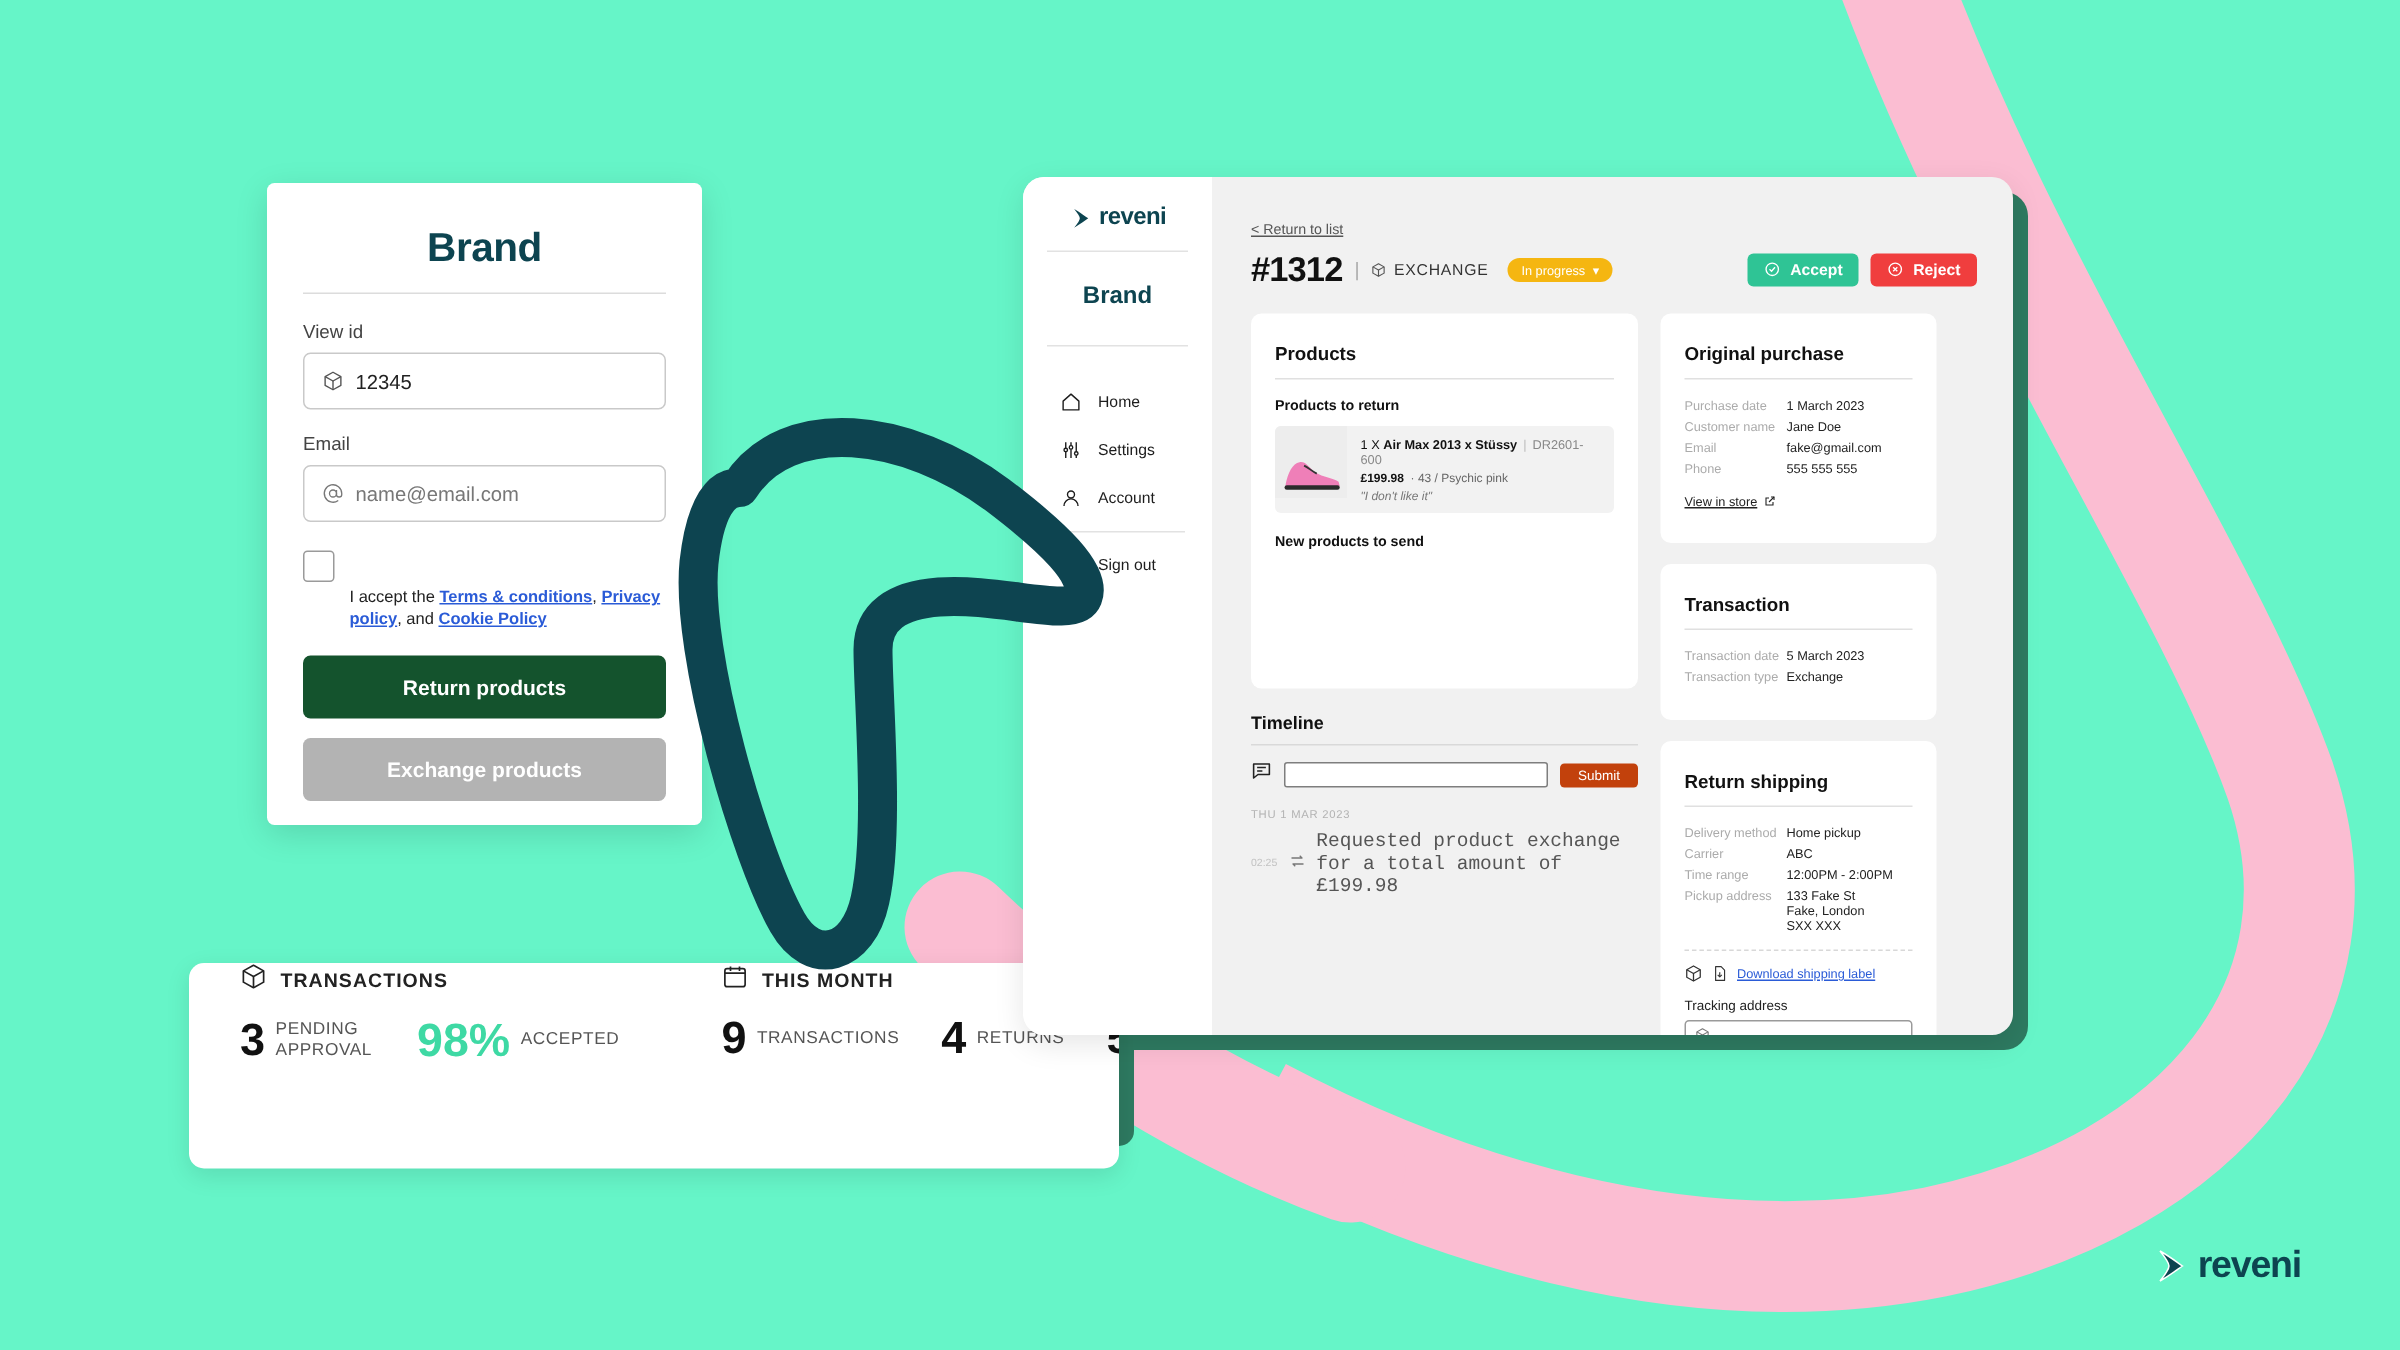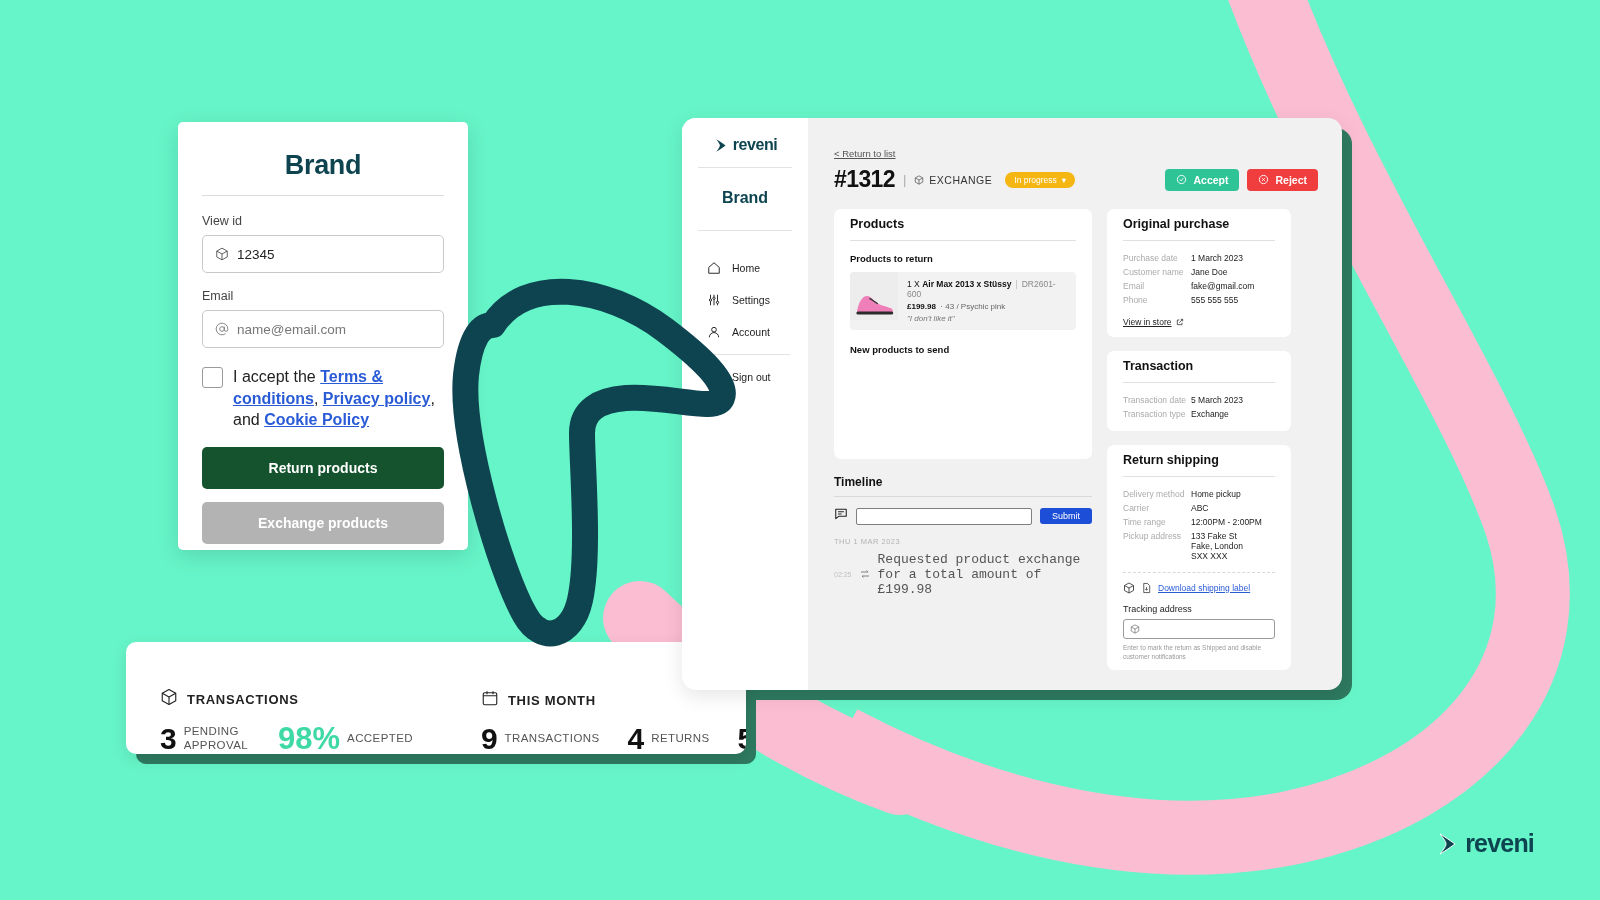--- a/index.html
+++ b/index.html
@@ -33,40 +33,40 @@
   .text-input {
     height: 38px; border:1px solid #c9c9c9; border-radius:5px;
     display:flex; align-items:center; gap:8px; padding: 0 12px;
     font-size: 13.5px; color:#222; background:#fff;
   }
   .text-input.placeholder { color:#777; }
   .text-input .i { display:flex; align-items:center; color:#555; }
   .gap { height: 16px; }
   .accept-row { display:flex; gap:10px; margin-top:18px; align-items:flex-start; }
   .cbx { width:21px; height:21px; min-width:21px; border:1px solid #9a9a9a; border-radius:3px; background:#fff; margin-top:1px; }
-  .accept-text { font-size:16px; color:#222; line-height:1.35; }
+  .accept-text { font-size:11px; color:#222; line-height:1.35;margin-top:25px; }
   .accept-text a { color:#2a5bd7; text-decoration:underline; font-weight:bold; }
   .btn-primary {
     margin-top:16px; height:42px; background:#14532d; color:#fff; border-radius:5px;
     display:flex; align-items:center; justify-content:center;
     font-size:14px; font-weight:bold; cursor:pointer;
   }
   .btn-secondary {
     margin-top:13px; height:42px; background:#B3B3B3; color:#fff; border-radius:5px;
     display:flex; align-items:center; justify-content:center;
     font-size:14px; font-weight:bold; cursor:pointer;
   }
 
   
   #stats-shadow { left:136px; top:652px; width:620px; height:112px; z-index:3; border-radius:10px;}
   #stats-card {
-    position:absolute; left:126px; top:642px; width:620px; height:112px;
+    position:absolute; left:126px; top:642px; width:620px; height:137px;
     background:#fff; border-radius:10px; z-index:4;
     box-shadow: 0 5px 16px rgba(0,0,0,.10);
-    display:flex; align-items:flex-end; padding: 0 0 0 34px; overflow:hidden;
+    display:flex; align-items:flex-start; padding: 0 0 0 34px; overflow:hidden;
   }
   .stat-group { display:flex; flex-direction:column; justify-content:center; }
   .stat-head { display:flex; align-items:center; gap:9px; margin-bottom:13px; }
   .stat-head-label { font-size:13px; font-weight:bold; letter-spacing:.7px; color:#222; }
   .stat-nums { display:flex; align-items:center; }
   .stat-item { display:flex; align-items:center; gap:7px; }
   .stat-big { font-size:30px; font-weight:bold; color:#111; line-height:1; }
   .stat-big.accent { color:#3ED9A4; font-size:31px; }
   .stat-cap { font-size:11.5px; color:#555; letter-spacing:.4px; line-height:1.15; }
   .vdiv { width:1px; height:72px; background:#ddd; margin: 0 34px; }
@@ -107,21 +107,21 @@
   .act-btn {
     display:flex; align-items:center; gap:6px; border-radius:4px; padding: 5px 11px;
     font-size:10.5px; font-weight:bold; color:#fff; cursor:pointer;
   }
   .act-accept { background:#2FC495; }
   .act-reject { background:#F03E3E; }
 
   .cols { display:flex; gap:15px; margin-top:16px; }
   .col-left { width:258px; }
   .col-right { width:184px; }
-  .panel { background:#fff; border-radius:7px; padding: 8px 16px; }
+  .panel { background:#fff; border-radius:7px; padding: 20px 16px; }
   .panel-h { font-size:12.5px; font-weight:bold; color:#111; padding-bottom:9px; }
   .panel-rule { height:1px; background:#e0e0e0; margin-bottom:12px; }
   .sub-h { font-size:9.5px; font-weight:bold; color:#111; margin-bottom:8px; }
 
   .prod-row { display:flex; background:#F2F2F2; border-radius:4px; overflow:hidden; }
   .prod-row.plain { background:#fff; }
   .thumb { width:48px; min-width:48px; height:48px; background:#EDEDED; display:flex; align-items:flex-end; justify-content:center; }
   .prod-body { padding: 7px 9px; }
   .prod-l1 { font-size:8.5px; color:#111; }
   .prod-l1 b { font-weight:bold; }
@@ -142,21 +142,21 @@
   .tn-label { font-size:9px; color:#222; margin:10px 0 5px; }
   .tn-input { height:20px; border:1px solid #9a9a9a; border-radius:3px; display:flex; align-items:center; padding:0 6px; background:#fff; }
   .tn-hint { font-size:6.5px; color:#999; margin-top:5px; line-height:1.35; }
 
   
   #timeline { margin-top:16px; width:258px; }
   .tl-h { font-size:12px; font-weight:bold; color:#111; padding-bottom:7px; }
   .tl-rule { height:1px; background:#d9d9d9; margin-bottom:10px; }
   .tl-row { display:flex; align-items:center; gap:8px; }
   .tl-input { flex:1; height:17px; border:1px solid #7e7e7e; border-radius:2px; background:#fff; }
-  .tl-submit { background:#1d4ed8; color:#fff; border-radius:3px; font-size:9px; padding: 3px 12px; cursor:pointer;text-align:center; }
+  .tl-submit { background:#c2410c; color:#fff; border-radius:3px; font-size:9px; padding: 3px 12px; cursor:pointer;text-align:center; }
   .tl-date { font-size:7.5px; color:#b3b3b3; letter-spacing:.5px; margin-top:12px; }
   .tl-entry { display:flex; align-items:center; gap:7px; margin-top:6px; }
   .tl-time { font-size:7px; color:#c2c2c2; }
   .tl-text { font-size:13px; color:#555;font-family:Liberation Mono, monospace; }
 
   
   #watermark {
     position:absolute; right:66px; bottom:42px; display:flex; align-items:center; gap:6px;
     color:#0D4450; z-index:8;
   }

